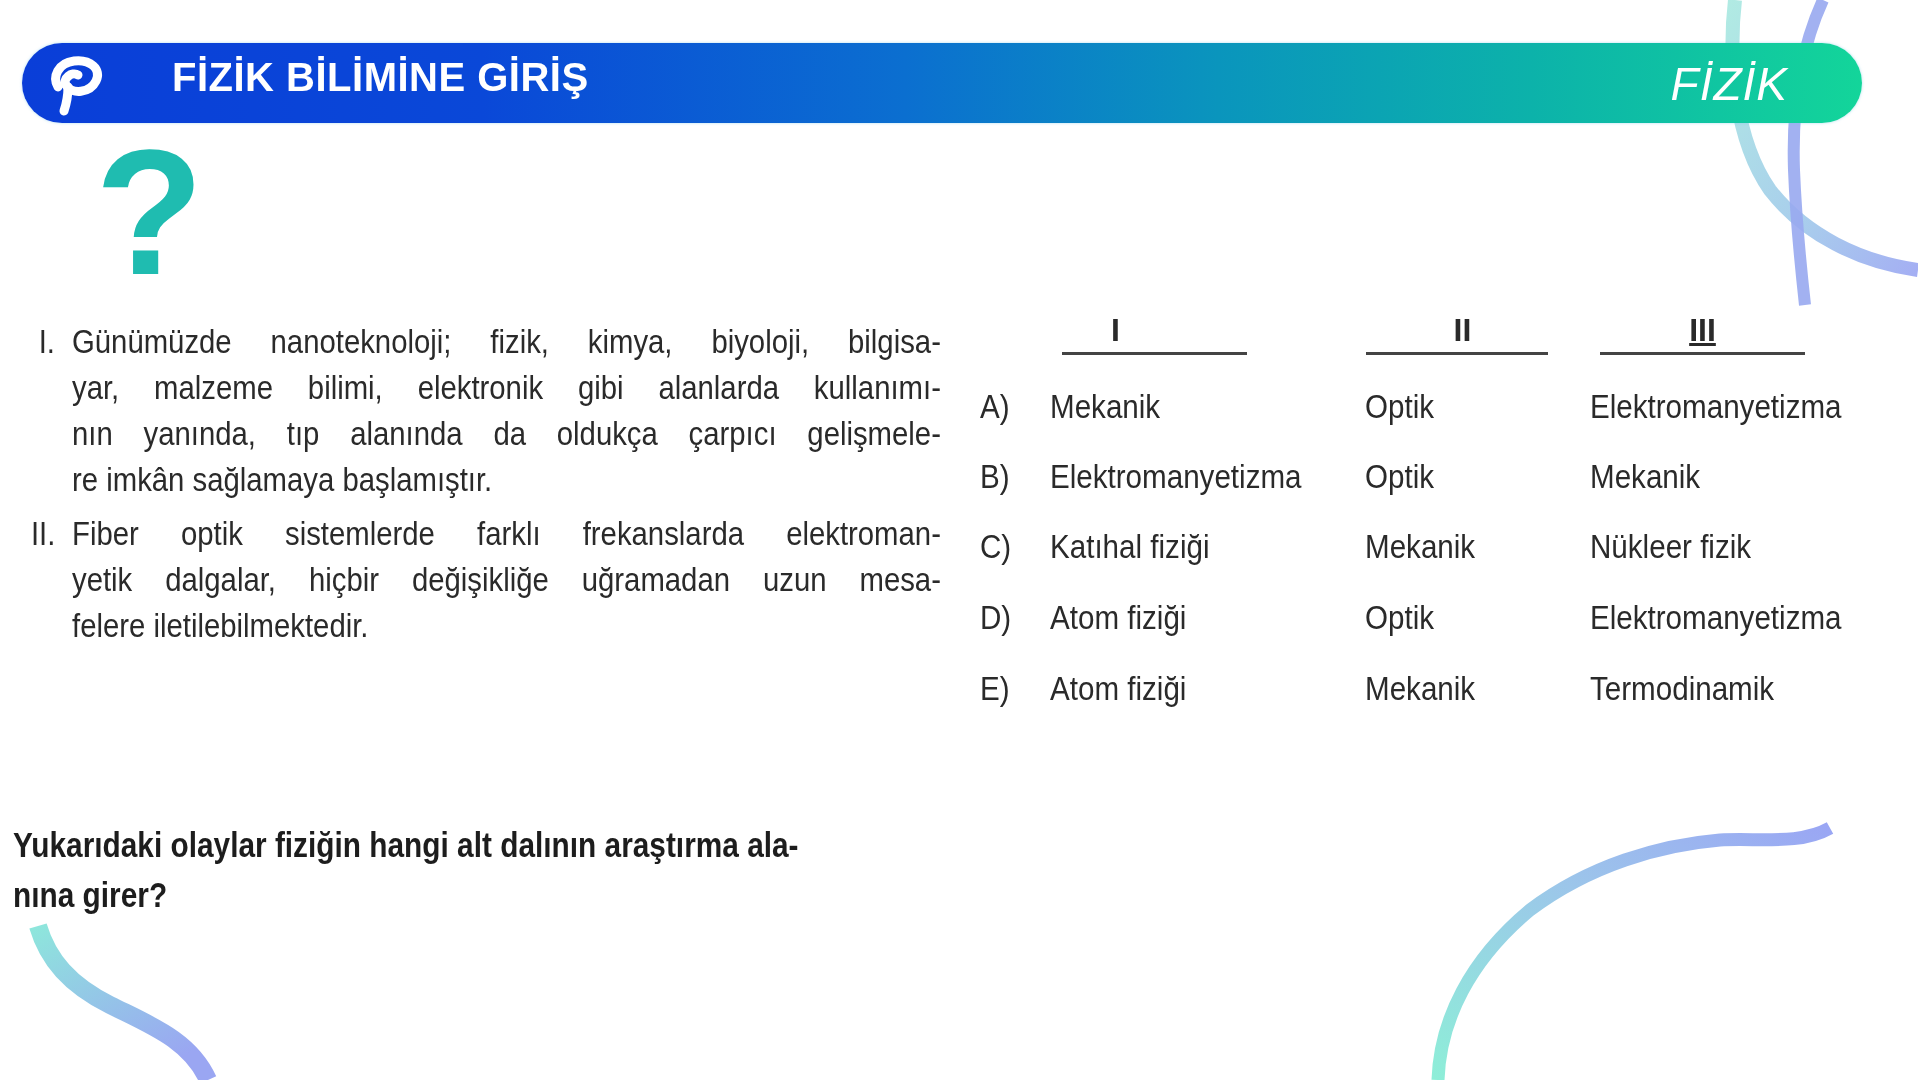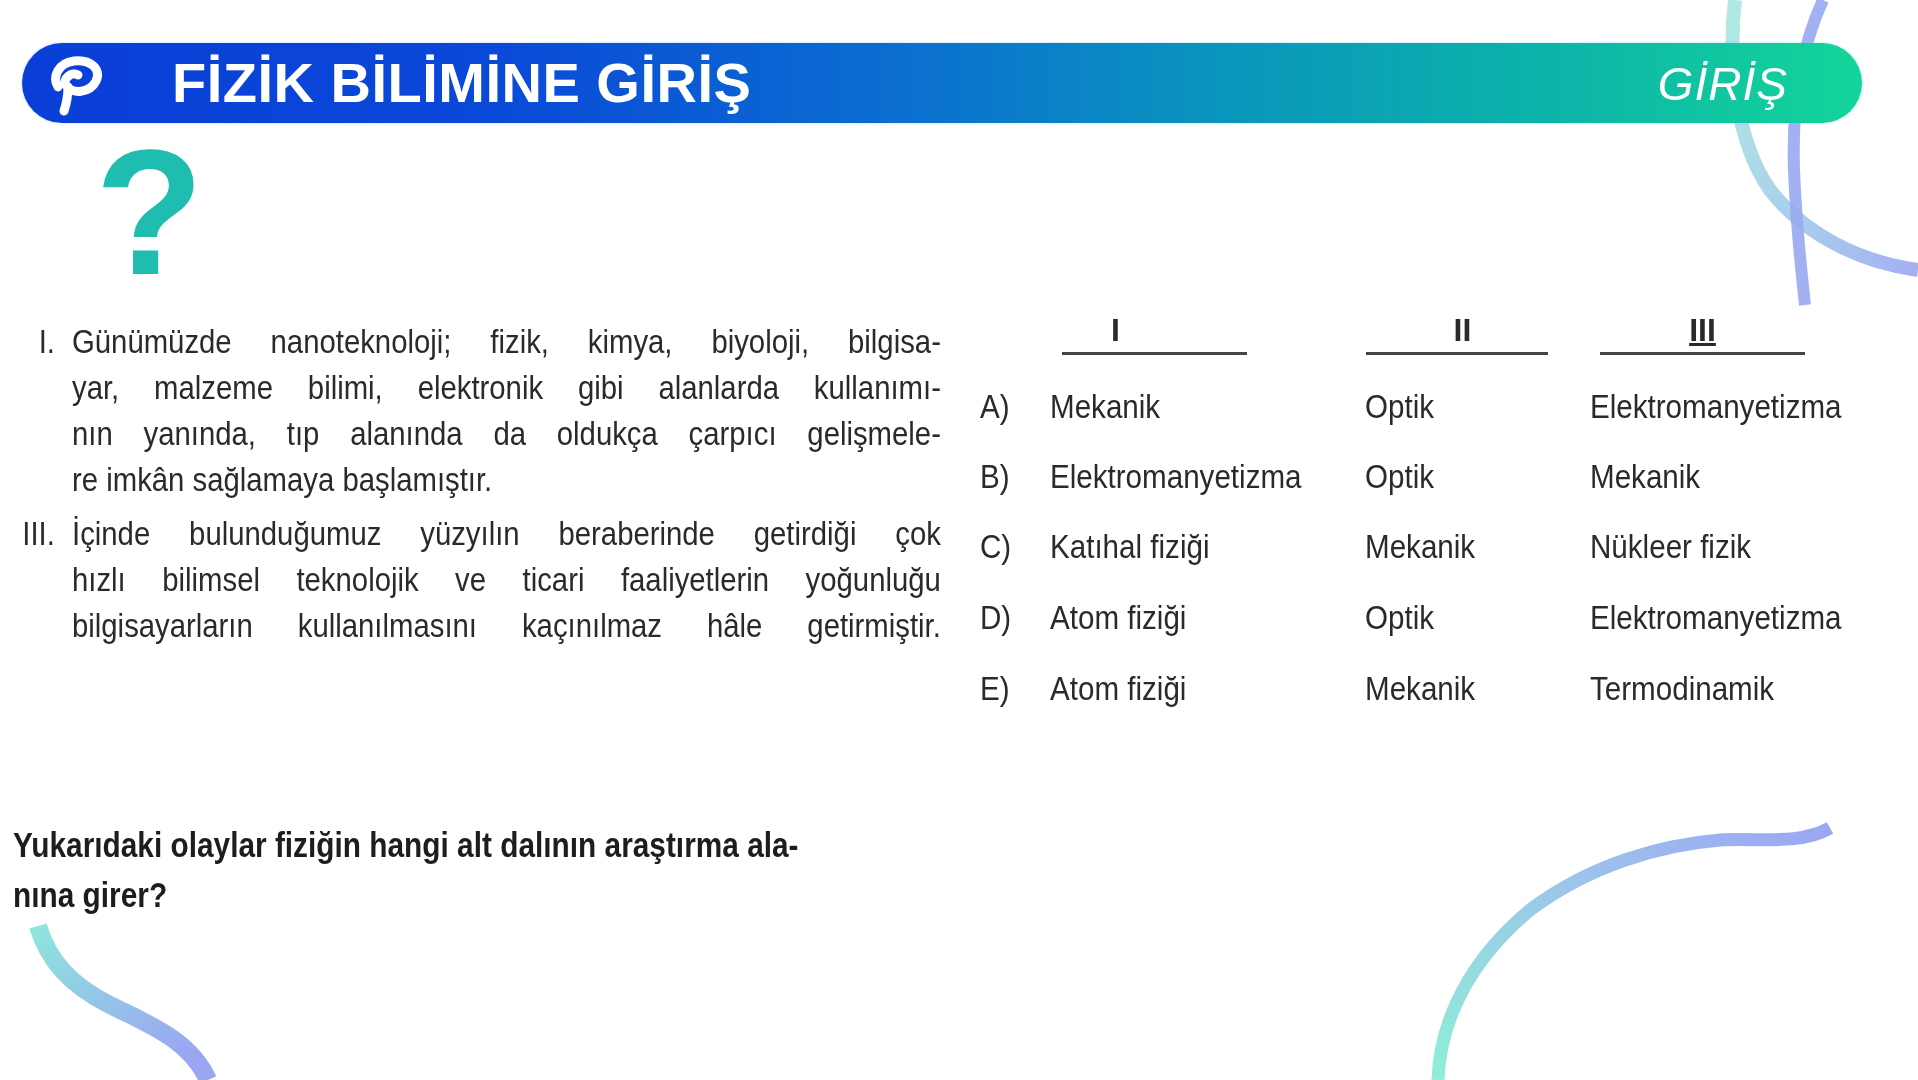--- a/index.html
+++ b/index.html
@@ -18,22 +18,22 @@
   .header {
     position: absolute; left: 22px; top: 43px; width: 1840px; height: 80px;
     border-radius: 40px;
     background: linear-gradient(90deg, #0a3ed8 0%, #0a48d8 25%, #0b6fd0 48%, #0a95bd 65%, #0cb2aa 82%, #13d59a 100%);
     box-shadow: 0 0 3px rgba(120,200,230,0.6);
   }
   .logo {
     position: absolute; left: 22px; top: 8px; width: 66px; height: 66px;
   }
   .header-title {
-    position: absolute; left: 150px; top: 15px;
-    color: #ffffff; font-weight: bold; font-size: 56px; line-height: 50px;
+    position: absolute; left: 150px; top: 9px;
+    color: #ffffff; font-weight: bold; font-size: 40px; line-height: 50px;
     letter-spacing: 0.5px;
     text-align: right;
   }
   .header-subject {
     position: absolute; right: 74px; top: 16px;
     color: #ffffff; font-style: italic; font-size: 46px; line-height: 50px;
     letter-spacing: 1px;
   }
 
   .qmark {
@@ -114,41 +114,41 @@
 
     <path d="M38 926 C48 960, 70 985, 110 1005 C150 1025, 190 1040, 208 1080" stroke="url(#gBL)" stroke-width="18" fill="none"></path>
   </svg>
 
   <div class="header">
     <svg class="logo" viewBox="0 0 66 66">
       <path d="M14 36 C8 26, 14 12, 30 10 C46 8, 58 18, 52 30 C46 42, 28 44, 22 34 C18 28, 28 20, 34 24" stroke="#ffffff" stroke-width="9" fill="none" stroke-linecap="round" stroke-linejoin="round"></path>
       <path d="M24 36 C24 46, 22 54, 20 60" stroke="#ffffff" stroke-width="9" fill="none" stroke-linecap="round"></path>
     </svg>
     <div class="header-title">FİZİK BİLİMİNE GİRİŞ</div>
-    <div class="header-subject">GİRİŞ</div>
+    <div class="header-subject">FİZİK</div>
   </div>
 
   <div class="qmark">?</div>
 
   <div class="statements">
     <div class="stmt">
       <div class="stmt-num">I.</div>
       <div class="stmt-text">
         <span class="stmt-line">Günümüzde nanoteknoloji; fizik, kimya, biyoloji, bilgisa-</span>
         <span class="stmt-line">yar, malzeme bilimi, elektronik gibi alanlarda kullanımı-</span>
         <span class="stmt-line">nın yanında, tıp alanında da oldukça çarpıcı gelişmele-</span>
         <span class="stmt-line last">re imkân sağlamaya başlamıştır.</span>
       </div>
     </div>
     <div class="stmt">
-      <div class="stmt-num">III.</div>
+      <div class="stmt-num">II.</div>
       <div class="stmt-text">
-        <span class="stmt-line">İçinde bulunduğumuz yüzyılın beraberinde getirdiği çok</span>
-        <span class="stmt-line">hızlı bilimsel teknolojik ve ticari faaliyetlerin yoğunluğu</span>
-        <span class="stmt-line">bilgisayarların kullanılmasını kaçınılmaz hâle getirmiştir.</span>
+        <span class="stmt-line">Fiber optik sistemlerde farklı frekanslarda elektroman-</span>
+        <span class="stmt-line">yetik dalgalar, hiçbir değişikliğe uğramadan uzun mesa-</span>
+        <span class="stmt-line last">felere iletilebilmektedir.</span>
       </div>
     </div>
   </div>
 
   <div class="question">
     <span>Yukarıdaki olaylar fiziğin hangi alt dalının araştırma ala-</span>
     <span>nına girer?</span>
   </div>
 
   <div>

